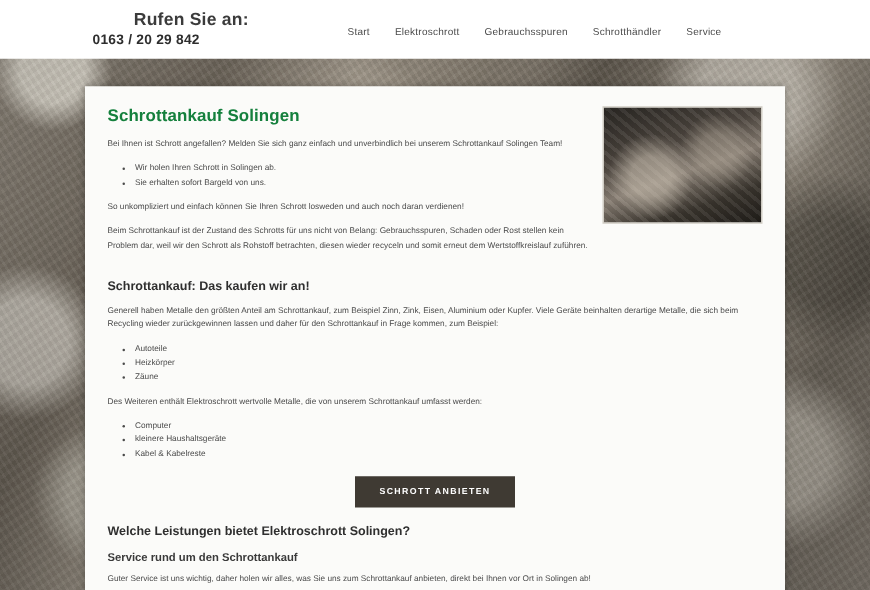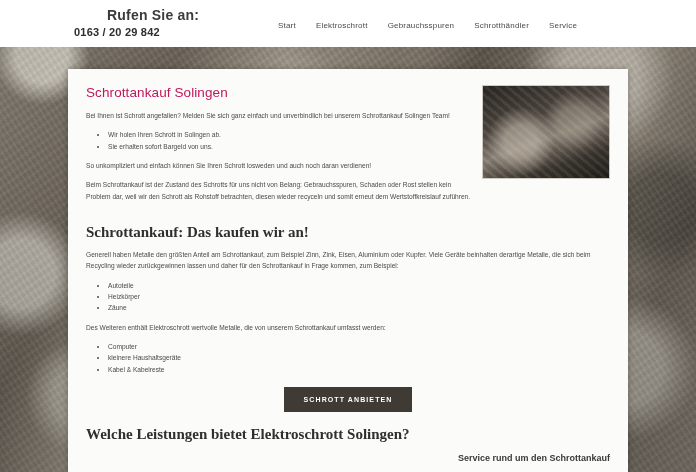--- a/index.html
+++ b/index.html
@@ -113,38 +113,36 @@
   .card {
     position: relative;
     background: #fbfbf9;
     padding: 14px 18px 18px 18px;
     box-sizing: border-box;
     min-height: 420px;
     box-shadow: 0 0 6px rgba(0,0,0,0.28);
   }
   h1.card-title {
     font-size: 13.5px;
-    color: #be185d;
+    color: #15803d;
     margin: 2px 0 10px 0;
-    font-weight: normal;
+    font-weight: bold;
     letter-spacing: .1px;
   }
   h2.sec-title {
-    font-size: 15px;
+    font-size: 10px;
     color: #2f2f2f;
     margin: 14px 0 8px 0;
     font-weight: bold;
-    font-family: Liberation Serif, serif;
   }
   h3.sub-title {
     font-size: 9px;
     color: #3a3a3a;
     margin: 10px 0 7px 0;
     font-weight: bold;
-    text-align: right;
   }
   p.body {
     font-size: 6.6px;
     line-height: 1.72;
     color: #4a4a4a;
     margin: 0 0 8px 0;
     text-align: left;
   }
   ul.bullets {
     margin: 0 0 8px 0;

